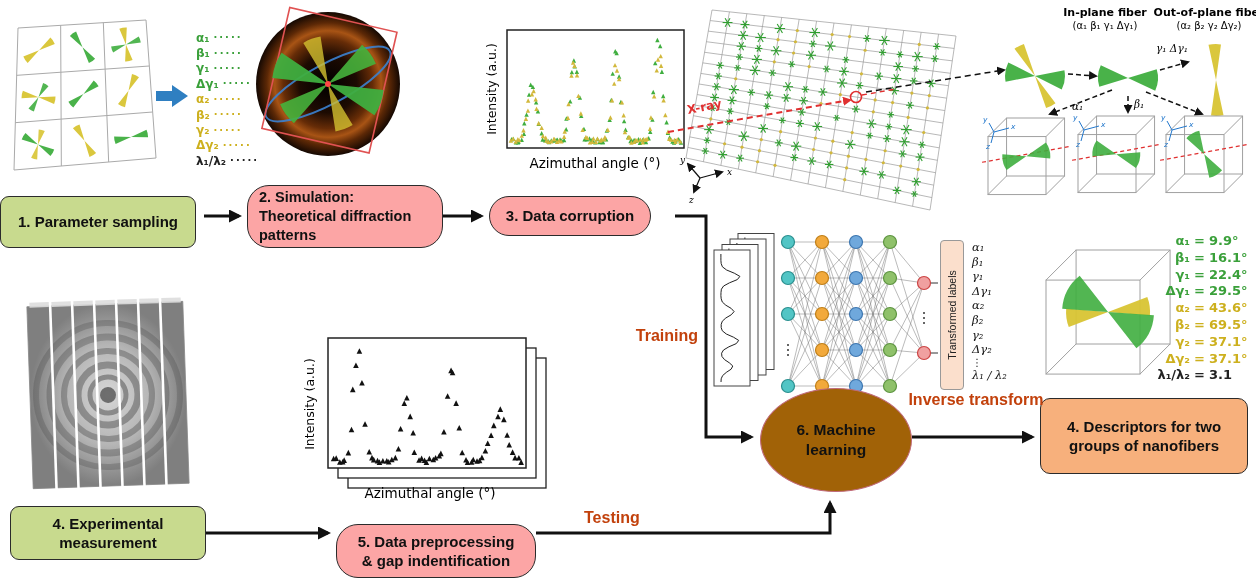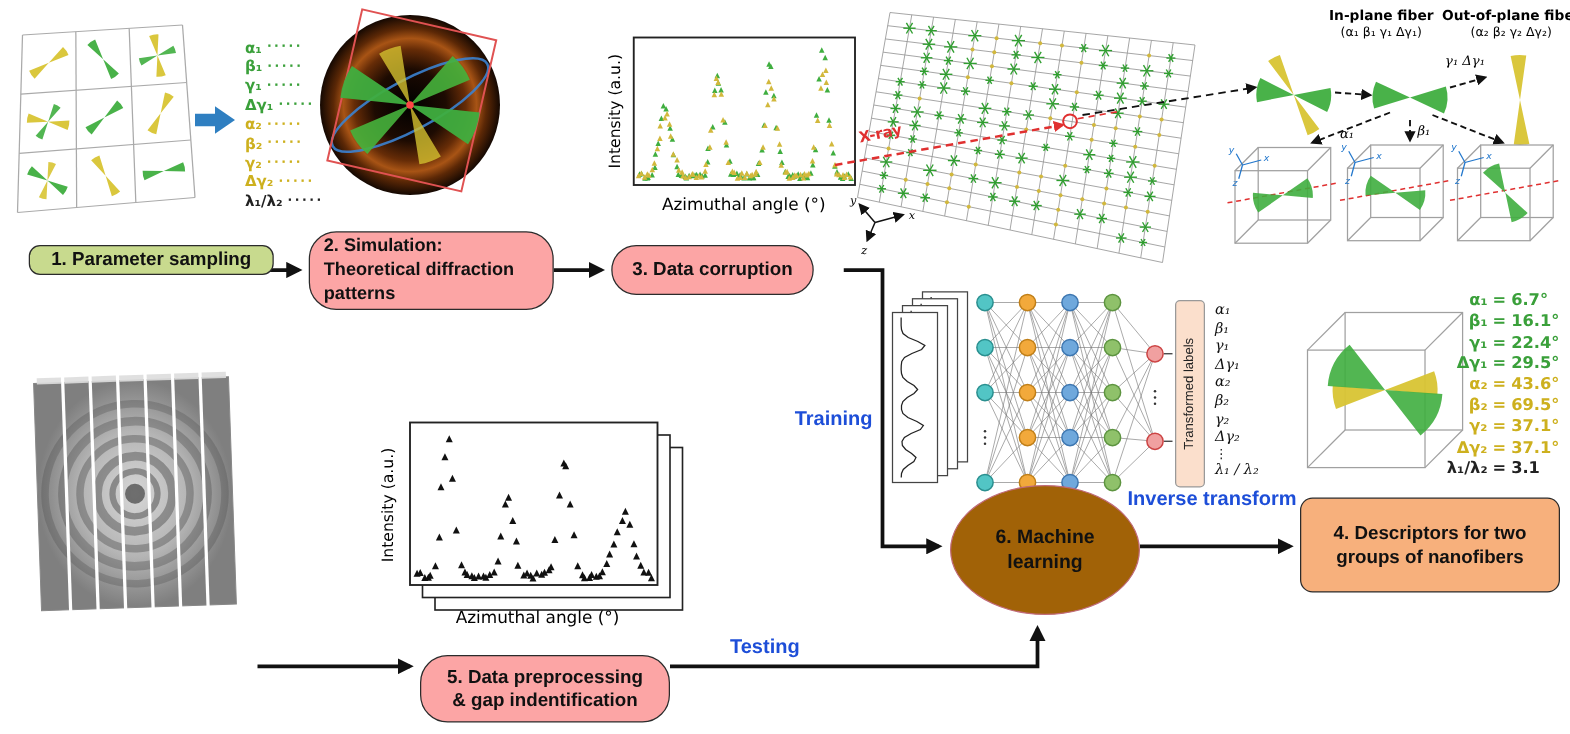--- a/index.html
+++ b/index.html
@@ -9,21 +9,21 @@
   #connectors{z-index:1}
   .illu{z-index:2}
   .box{position:absolute;z-index:3;display:flex;flex-direction:column;align-items:center;justify-content:center;
        border:1.6px solid #2b2b2b;font-family:"Liberation Sans",sans-serif;font-weight:bold;color:#111;
        text-align:center;line-height:1.3;font-size:15px}
   .green{background:#c8da8e;border-radius:9px}
   .blue{background:#fca5a5;border-radius:22px}
   .orange{background:#f7b07c;border-radius:10px}
   .pink{background:#a16207;border-radius:50%;border-color:#c06a7a}
   .leftalign{align-items:flex-start;padding-left:11px;text-align:left}
-  .edge-label{position:absolute;z-index:3;font-family:"Liberation Sans",sans-serif;font-weight:bold;font-size:16px;color:#1d4ed8}
+  .edge-label{position:absolute;z-index:3;font-family:"Liberation Sans",sans-serif;font-weight:bold;font-size:16px;color:#c2410c}
   #param-list{position:absolute;left:196px;top:30px;z-index:3}
   .plist-row{display:flex;align-items:center;height:15.4px;font-size:12px;font-weight:bold}
   .plist-row .pdots{margin-left:4px;letter-spacing:2px;font-size:10px}
   #results-list{position:absolute;left:1146px;top:233px;z-index:4}
   .results-row{display:flex;align-items:baseline;height:16.8px;font-size:13px;font-weight:bold}
   .results-row .rsym{width:44px;text-align:right}
   .results-row .req{margin:0 4px}
   #tl-box{position:absolute;left:940px;top:240px;width:24px;height:150px;background:#fbdfcc;border:1px solid #999;
           border-radius:4px;z-index:3;display:flex;align-items:center;justify-content:center}
   #tl-box span{white-space:nowrap;transform:rotate(-90deg);font-size:10.5px;color:#222;font-family:"Liberation Sans",sans-serif}
@@ -922,47 +922,51 @@
         <path d="M 544.28 154.28 L 562.1 170.3 A 24 24 0 0 1 549.3 177.8 Z M 544.28 154.28 L 526.4 138.2 A 24 24 0 0 1 539.3 130.8 Z " fill="#3fae3f" fill-opacity="0.9"></path>
         <line x1="512" y1="130" x2="527" y2="126" stroke="#2277cc" stroke-width="1"></line>
         <line x1="512" y1="130" x2="507" y2="121" stroke="#2277cc" stroke-width="1"></line>
         <line x1="512" y1="130" x2="509" y2="141" stroke="#2277cc" stroke-width="1"></line>
         <text x="529" y="127" fill="#2277cc" font-size="7.5px" font-style="italic">x</text>
         <text x="501" y="120" fill="#2277cc" font-size="7.5px" font-style="italic">y</text>
         <text x="504" y="147" fill="#2277cc" font-size="7.5px" font-style="italic">z</text>
       </g>
   </svg>
 
-  <div class="box green" style="left:23px;top:196px;width:196px;height:24px">
+  <div class="box green" style="left:0;top:196px;width:196px;height:52px">
     <span>1. Parameter sampling</span>
   </div>
   <div class="box blue leftalign" style="left:247px;top:185px;width:196px;height:63px;font-size:14.5px">
     <span>2. Simulation:</span>
     <span>Theoretical diffraction</span>
     <span>patterns</span>
   </div>
   <div class="box blue" style="left:489px;top:196px;width:162px;height:40px">
     <span>3. Data corruption</span>
+  </div>
+  <div class="box green" style="left:10px;top:506px;width:196px;height:54px">
+    <span>4. Experimental</span>
+    <span>measurement</span>
   </div>
   <div class="box blue" style="left:336px;top:524px;width:200px;height:54px">
     <span>5. Data preprocessing</span>
     <span>&amp; gap indentification</span>
   </div>
   <div class="box pink" style="left:760px;top:388px;width:152px;height:104px;font-size:15.5px">
     <span>6. Machine</span>
     <span>learning</span>
   </div>
   <div class="box orange" style="left:1040px;top:398px;width:208px;height:76px">
     <span>4. Descriptors for two</span>
     <span>groups of nanofibers</span>
   </div>
 
   <div class="edge-label" style="left:628px;top:327px;width:70px;text-align:right">Training</div>
   <div class="edge-label" style="left:584px;top:509px">Testing</div>
-  <div class="edge-label" style="left:902px;top:391px;width:148px;">Inverse transform</div>
+  <div class="edge-label" style="left:902px;top:391px;width:148px;text-align:center">Inverse transform</div>
 
   <svg id="illu-nn" class="layer illu" width="240" height="185" style="left:710px;top:228px">
     <g id="nn-profiles">
         <rect x="28" y="5.5" width="36" height="136" fill="#fff" stroke="#444" stroke-width="1"></rect>
         <path d="M 34.9 9.5 L 34.9 12.7 L 34.9 15.9 L 35.2 19.1 L 36.4 22.3 L 40.6 25.5 L 48.3 28.7 L 53.9 31.9 L 51.3 35.1 L 43.5 38.3 L 37.6 41.5 L 35.4 44.7 L 35.0 47.9 L 34.9 51.1 L 35.2 54.3 L 36.3 57.5 L 39.8 60.7 L 45.2 63.9 L 48.1 67.1 L 45.2 70.3 L 39.8 73.5 L 36.3 76.7 L 35.2 79.9 L 35.2 83.1 L 36.3 86.3 L 40.3 89.5 L 47.5 92.7 L 52.7 95.9 L 50.3 99.1 L 42.9 102.3 L 37.5 105.5 L 35.6 108.7 L 35.9 111.9 L 38.5 115.1 L 43.3 118.3 L 46.8 121.5 L 45.1 124.7 L 40.3 127.9 L 36.6 131.1 L 35.2 134.3 L 35.0 137.5" fill="none" stroke="#222" stroke-width="1"></path>
         <rect x="20" y="11" width="36" height="136" fill="#fff" stroke="#444" stroke-width="1"></rect>
         <path d="M 26.9 15.0 L 26.9 18.2 L 26.9 21.4 L 27.2 24.6 L 28.4 27.8 L 32.6 31.0 L 40.3 34.2 L 45.9 37.4 L 43.3 40.6 L 35.5 43.8 L 29.6 47.0 L 27.4 50.2 L 27.0 53.4 L 26.9 56.6 L 27.2 59.8 L 28.3 63.0 L 31.8 66.2 L 37.2 69.4 L 40.1 72.6 L 37.2 75.8 L 31.8 79.0 L 28.3 82.2 L 27.2 85.4 L 27.2 88.6 L 28.3 91.8 L 32.3 95.0 L 39.5 98.2 L 44.7 101.4 L 42.3 104.6 L 34.9 107.8 L 29.5 111.0 L 27.6 114.2 L 27.9 117.4 L 30.5 120.6 L 35.3 123.8 L 38.8 127.0 L 37.1 130.2 L 32.3 133.4 L 28.6 136.6 L 27.2 139.8 L 27.0 143.0" fill="none" stroke="#222" stroke-width="1"></path>
         <rect x="12" y="16.5" width="36" height="136" fill="#fff" stroke="#444" stroke-width="1"></rect>
         <path d="M 18.9 20.5 L 18.9 23.7 L 18.9 26.9 L 19.2 30.1 L 20.4 33.3 L 24.6 36.5 L 32.3 39.7 L 37.9 42.9 L 35.3 46.1 L 27.5 49.3 L 21.6 52.5 L 19.4 55.7 L 19.0 58.9 L 18.9 62.1 L 19.2 65.3 L 20.3 68.5 L 23.8 71.7 L 29.2 74.9 L 32.1 78.1 L 29.2 81.3 L 23.8 84.5 L 20.3 87.7 L 19.2 90.9 L 19.2 94.1 L 20.3 97.3 L 24.3 100.5 L 31.5 103.7 L 36.7 106.9 L 34.3 110.1 L 26.9 113.3 L 21.5 116.5 L 19.6 119.7 L 19.9 122.9 L 22.5 126.1 L 27.3 129.3 L 30.8 132.5 L 29.1 135.7 L 24.3 138.9 L 20.6 142.1 L 19.2 145.3 L 19.0 148.5" fill="none" stroke="#222" stroke-width="1"></path>
         <rect x="4" y="22" width="36" height="136" fill="#fff" stroke="#444" stroke-width="1"></rect>
@@ -1107,21 +1111,21 @@
         <line x1="8" y1="144.07999999999998" x2="38.08" y2="114" stroke="#a0a0a0" stroke-width="1"></line>
         <line x1="102" y1="144.07999999999998" x2="132.07999999999998" y2="114" stroke="#a0a0a0" stroke-width="1"></line>
         <path d="M 70.03999999999999 82.03999999999999 L 109.3 67.0 A 42 42 0 0 1 111.9 85.7 Z M 70.03999999999999 82.03999999999999 L 30.8 97.1 A 42 42 0 0 1 28.2 78.4 Z " fill="#d8c433" fill-opacity="0.95"></path>
         <path d="M 70.03999999999999 82.03999999999999 L 115.9 85.2 A 46 46 0 0 1 98.4 118.3 Z M 70.03999999999999 82.03999999999999 L 24.2 78.8 A 46 46 0 0 1 41.7 45.8 Z " fill="#3fae3f" fill-opacity="0.9"></path>
       </g>
   </svg>
   <div id="results-list">
       <div class="results-row" style="color: rgb(58, 160, 58);">
         <span class="rsym">α₁</span>
         <span class="req">=</span>
-        <span class="rval">6.7°</span>
+        <span class="rval">9.9°</span>
       </div>
       <div class="results-row" style="color: rgb(58, 160, 58);">
         <span class="rsym">β₁</span>
         <span class="req">=</span>
         <span class="rval">16.1°</span>
       </div>
       <div class="results-row" style="color: rgb(58, 160, 58);">
         <span class="rsym">γ₁</span>
         <span class="req">=</span>
         <span class="rval">22.4°</span>

